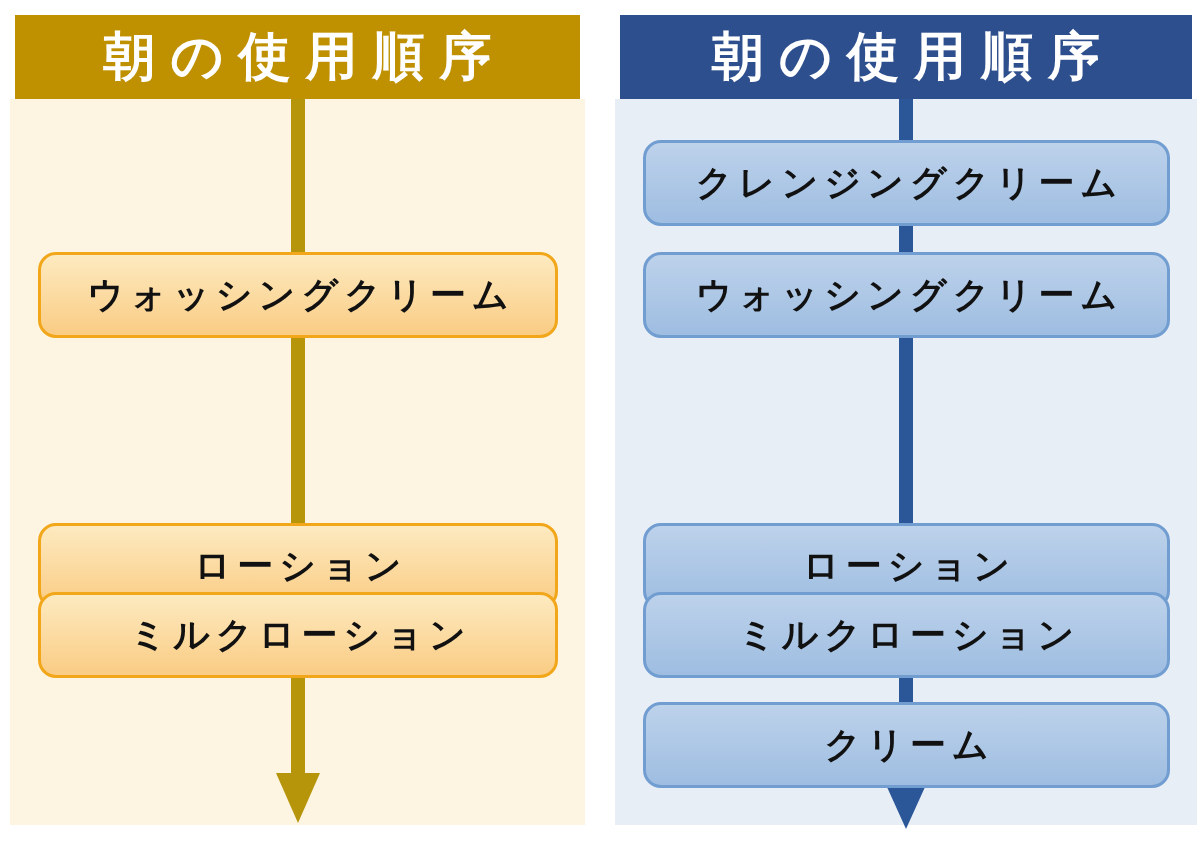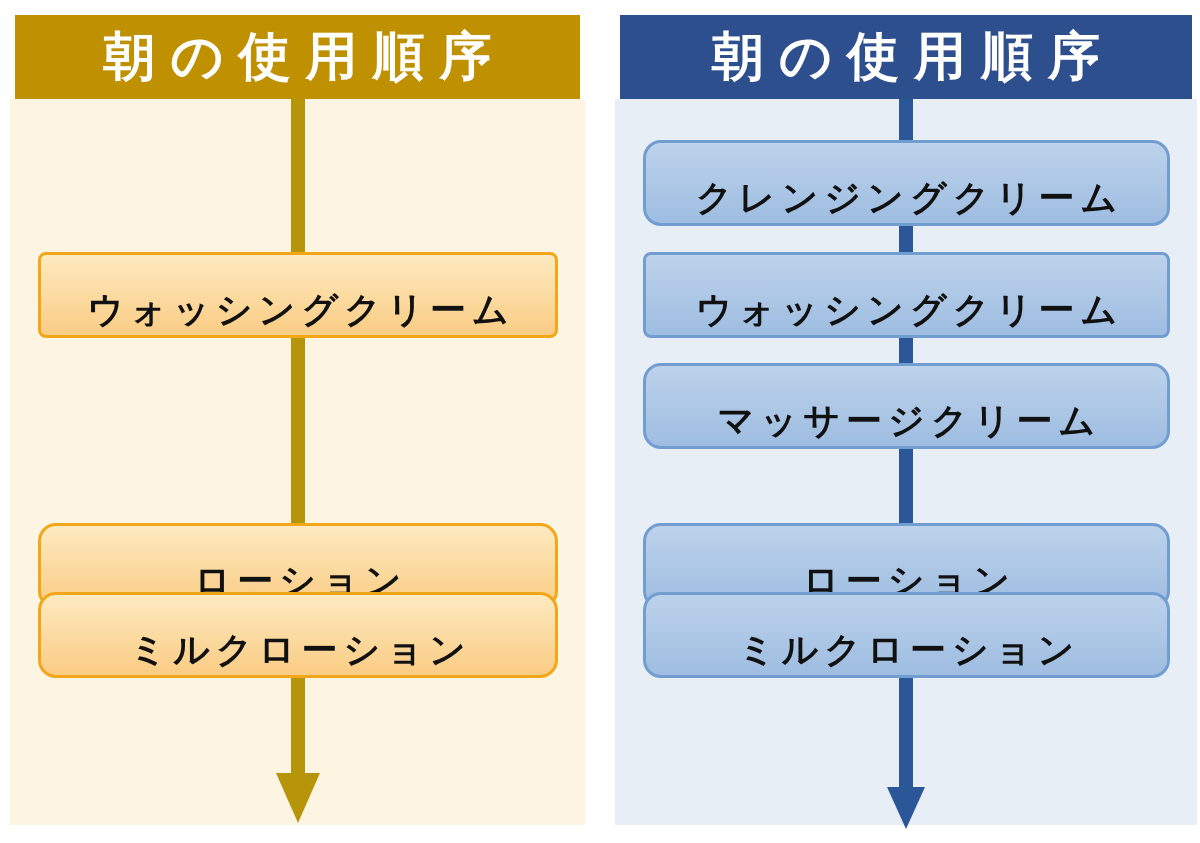--- a/index.html
+++ b/index.html
@@ -42,29 +42,29 @@
   #panel-night .arrowhead {
     top:688px;
     border-left:19px solid transparent; border-right:19px solid transparent;
     border-top:42px solid var(--arrow-color);
   }
 
   .step-box {
     position:absolute; left:28px; right:27px; height:86px;
     border:3px solid var(--box-border); border-radius:18px;
     background:linear-gradient(to bottom, var(--box-bg-top), var(--box-bg-bottom));
-    display:flex; align-items:flex-end; justify-content:center;
+    display:flex; align-items:center; justify-content:center;
     box-sizing:border-box;
   }
   .step-label {
     font-size:36px; font-weight:600; color:var(--box-text);
     letter-spacing:6px; text-indent:6px; white-space:nowrap;
   }
   .row-0 { top:41px; }
-  .row-1 { top:153px;border-radius:8px; }
+  .row-1 { top:153px; }
   .row-2 { top:264px; }
   .row-3 { top:376px;margin-top:48px; }
   .row-4 { top:493px; }
   .row-5 { top:603px; }
 </style>
 </head>
 <body>
 
 <div class="stage">
 
@@ -95,25 +95,25 @@
     <div class="panel-body">
       <div class="flow-line"></div>
       <div class="arrowhead"></div>
 
       <div class="step-box row-0">
         <span class="step-label">クレンジングクリーム</span>
       </div>
       <div class="step-box row-1">
         <span class="step-label">ウォッシングクリーム</span>
       </div>
-      <div class="step-box row-2">
-        <span class="step-label">マッサージクリーム</span>
-      </div>
       <div class="step-box row-3">
         <span class="step-label">ローション</span>
       </div>
       <div class="step-box row-4">
         <span class="step-label">ミルクローション</span>
+      </div>
+      <div class="step-box row-5">
+        <span class="step-label">クリーム</span>
       </div>
     </div>
   </section>
 
 </div>
 
 </body></html>

